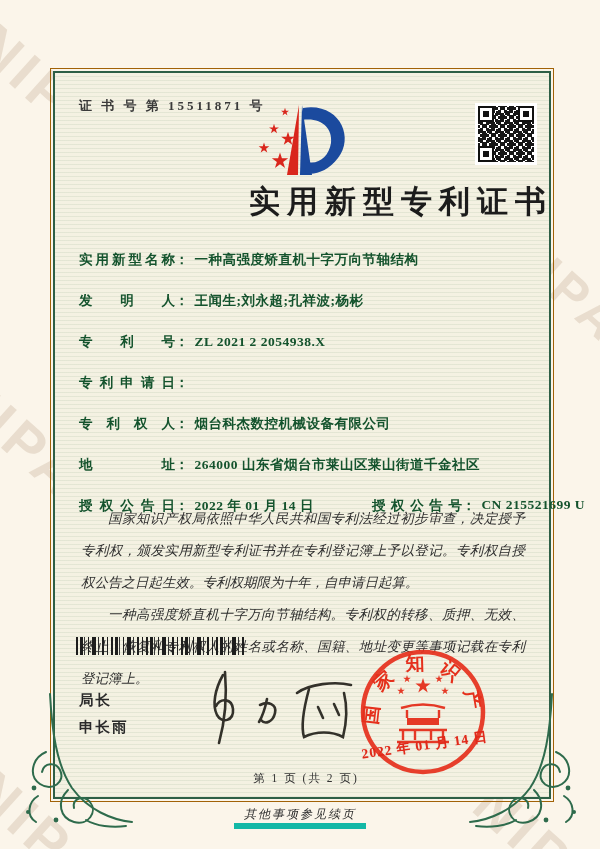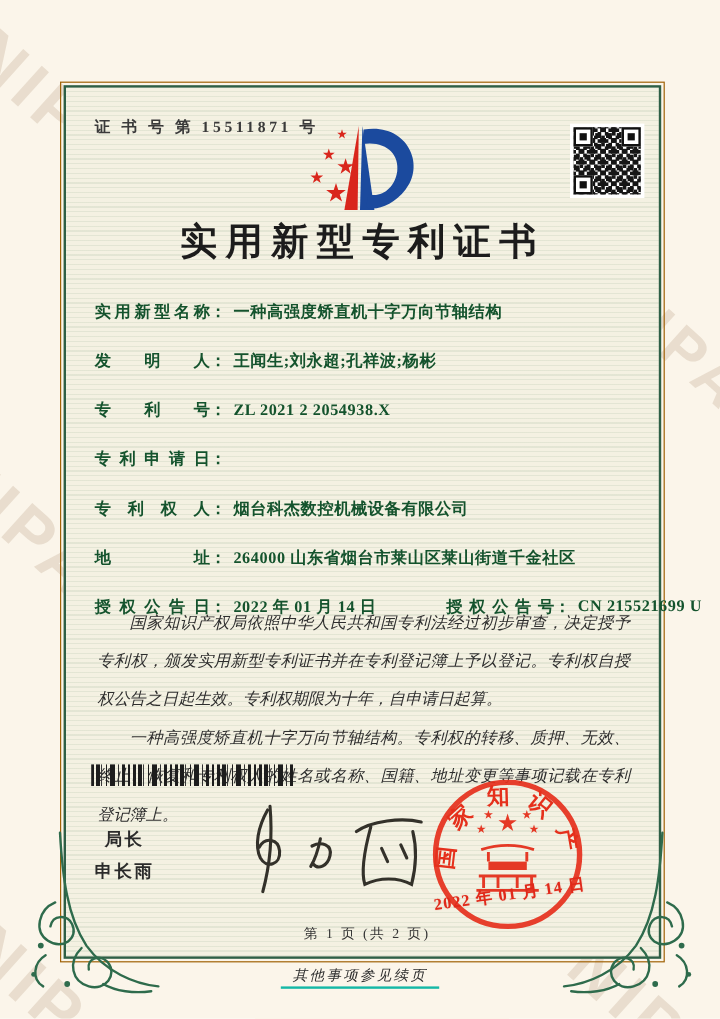--- a/index.html
+++ b/index.html
@@ -34,21 +34,21 @@
   .qr{position:absolute;left:424px;top:34px;width:56px;height:56px;background:#fff;
       padding:3px;}
   .qr-grid{position:relative;width:100%;height:100%;
       background:
         repeating-conic-gradient(#161616 0 25%, rgba(0,0,0,0) 0 50%) 0px 0px/9px 9px,
         repeating-conic-gradient(#161616 0 25%, #ffffff 0 50%) 2px 1px/6px 6px;}
   .finder{position:absolute;width:12px;height:12px;background:#fff;border:2px solid #111;}
   .finder::after{content:"";position:absolute;left:3px;top:3px;width:6px;height:6px;background:#111;}
   .f-tl{left:0;top:0;} .f-tr{right:0;top:0;} .f-bl{left:0;bottom:0;}
 
-  .title{position:absolute;left:0;top:112px;width:100%;text-align:center;
+  .title{position:absolute;left:0;top:112px;width:100%;text-align:right;
          font-size:31px;font-weight:bold;letter-spacing:7px;color:#1c1c1c;}
 
   .rows{position:absolute;left:28px;top:182px;width:446px;font-size:13.5px;color:#14532d;}
   .row{display:flex;margin-bottom:23px;align-items:baseline;}
   .row .lab{width:96px;font-weight:600;text-align:justify;text-align-last:justify;flex:none;}
   .row .colon{font-weight:600;flex:none;}
   .row .val{font-weight:600;letter-spacing:0.5px;margin-left:6px;white-space:nowrap;}
   .pair2{display:flex;margin-left:58px;}
   .pair2 .lab{width:90px;}
 
@@ -61,34 +61,34 @@
         #1d1d1d 0 2px, rgba(0,0,0,0) 2px 4px,
         #1d1d1d 4px 7px, rgba(0,0,0,0) 7px 8px,
         #3a3a3a 8px 9px, rgba(0,0,0,0) 9px 12px,
         #1d1d1d 12px 13px, rgba(0,0,0,0) 13px 16px,
         #1d1d1d 16px 20px, rgba(0,0,0,0) 20px 22px,
         #303030 22px 23px, rgba(0,0,0,0) 23px 26px,
         #1d1d1d 26px 28px, rgba(0,0,0,0) 28px 31px,
         #1d1d1d 31px 32px, rgba(0,0,0,0) 32px 35px);}
 
   .issuer{position:absolute;left:28px;top:618px;font-family:"Liberation Sans","DejaVu Sans",sans-serif;
-          font-size:14.5px;font-weight:600;color:#2b2b2b;letter-spacing:2px;line-height:27px;text-align:center;}
+          font-size:14.5px;font-weight:600;color:#2b2b2b;letter-spacing:2px;line-height:27px;}
   .signature{position:absolute;left:138px;top:600px;}
 
   .seal{position:absolute;left:306px;top:577px;}
   .seal-date{position:absolute;left:310px;top:666px;width:150px;color:#e0291a;
       font-size:13.5px;font-weight:bold;letter-spacing:1px;transform:rotate(-8deg);
       white-space:nowrap;text-shadow:0 0 1px rgba(224,41,26,0.4);}
 
   .page-info{position:absolute;left:4px;top:702px;width:100%;text-align:center;
       font-size:11.5px;color:#333;letter-spacing:2px;}
 
   .cont-note{position:absolute;left:0;top:804px;width:100%;text-align:center;z-index:2;}
   .cont-note span{font-size:12px;color:#2e2e2e;font-style:italic;letter-spacing:2px;
-      border-bottom:2px solid #14b8a6;padding:0 10px 2px;}
+      border-bottom:6px solid #14b8a6;padding:0 10px 2px;}
 
   .flourish{position:absolute;z-index:3;}
   .fl-bl{left:16px;top:692px;}
   .fl-br{left:468px;top:692px;transform:scaleX(-1);}
 </style>
 </head>
 <body>
 
 <div class="page">
 

